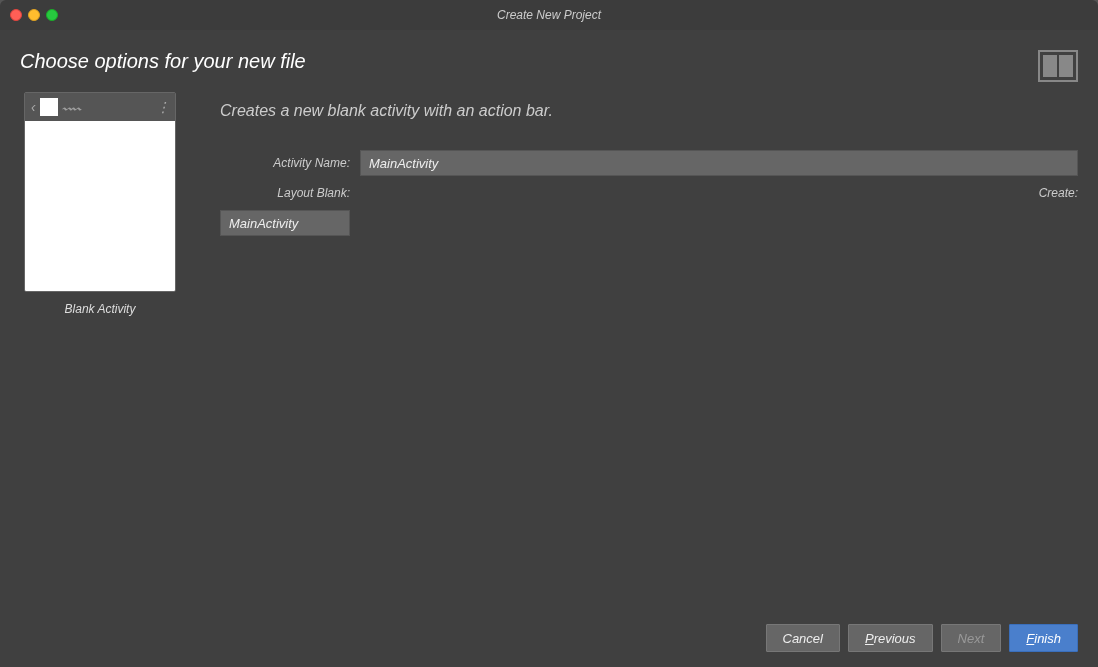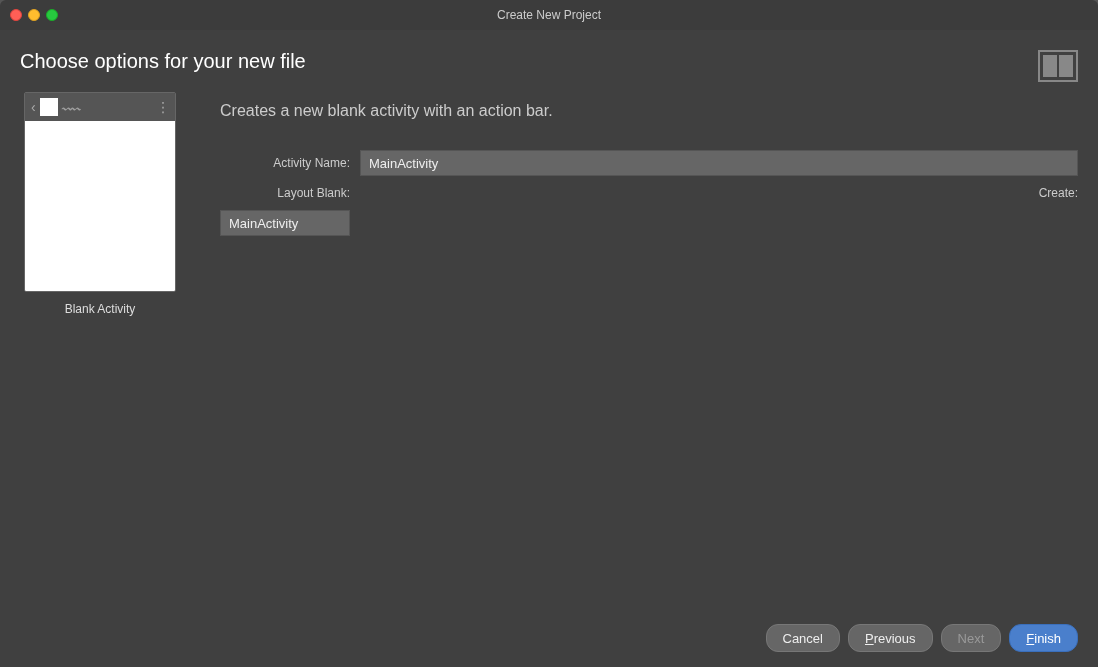--- a/index.html
+++ b/index.html
@@ -1,18 +1,19 @@
 <!DOCTYPE html>
 <html><head>
   <meta charset="utf-8">
   <style>
     * {
       box-sizing: border-box;
       margin: 0;
       padding: 0;
+      font-style: italic;
     }
 
     body {
       width: 1098px;
       height: 667px;
       background: #555555;
       font-family: -apple-system, BlinkMacSystemFont, 'Helvetica Neue', Arial, sans-serif;
       overflow: hidden;
     }
 
@@ -198,21 +199,21 @@
       align-items: center;
       padding: 15px 20px;
       gap: 8px;
     }
 
     .btn {
       height: 28px;
       padding: 0 16px;
       font-size: 13px;
       border: 1px solid #777;
-      border-radius: 12px;
+      border-radius: 1px;
       cursor: pointer;
       color: #eeeeee;
       background: #666666;
       display: flex;
       align-items: center;
       justify-content: center;
       text-align: right;
     }
 
     .btn-primary {

